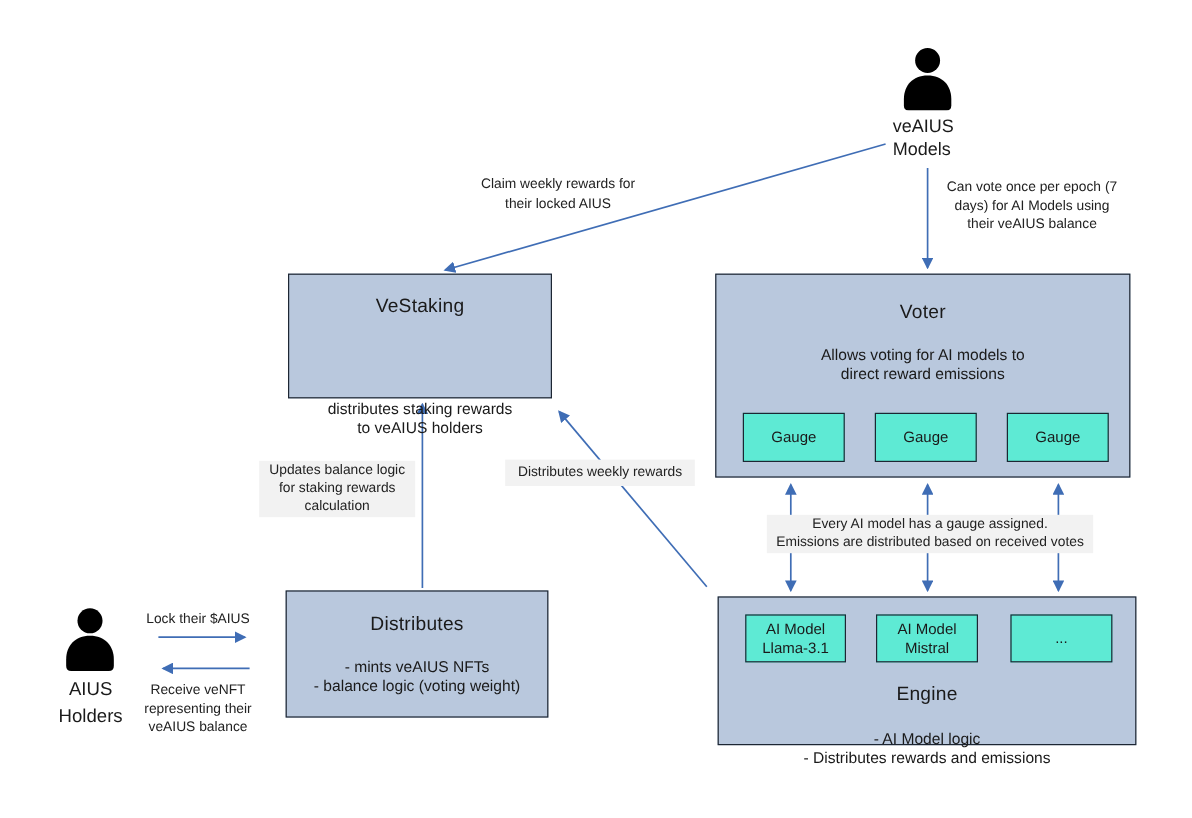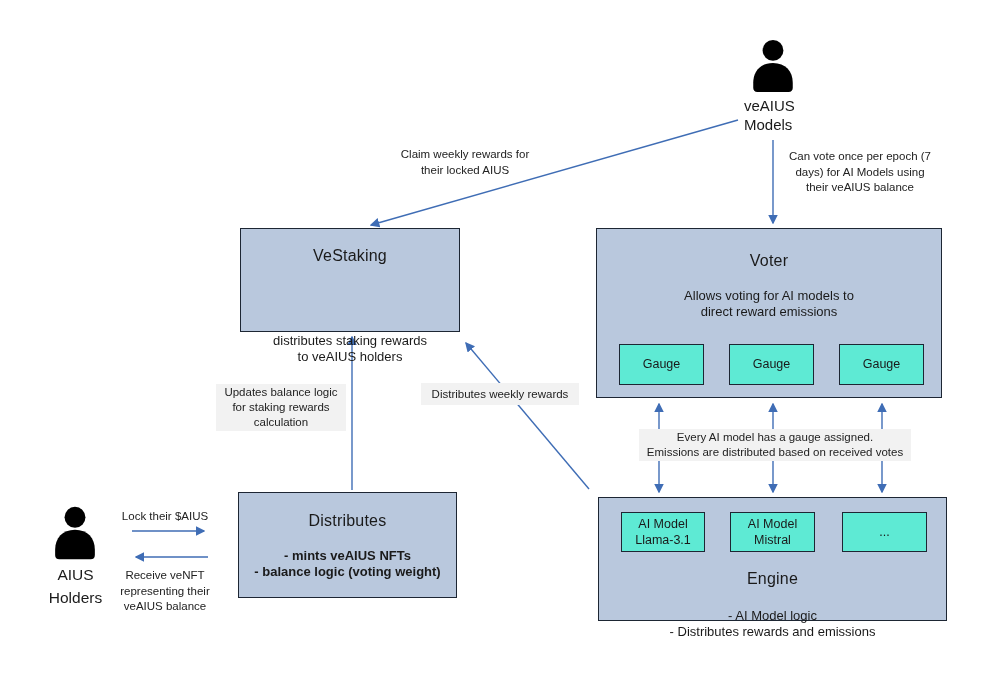--- a/index.html
+++ b/index.html
@@ -92,21 +92,21 @@
     <div class="box-title" style="top:23px;">Voter</div>
     <div class="box-body" style="top:59px;">Allows voting for AI models to
 direct reward emissions</div>
     <div class="whitebox" style="left:22px; top:115px; width:85px; height:41px;">Gauge</div>
     <div class="whitebox" style="left:132px; top:115px; width:85px; height:41px;">Gauge</div>
     <div class="whitebox" style="left:242px; top:115px; width:85px; height:41px;">Gauge</div>
   </div>
 
   <div class="bigbox" style="left:238px; top:492px; width:219px; height:106px;">
     <div class="box-title" style="top:19px;">Distributes</div>
-    <div class="box-body" style="top:55px;font-weight:bold;">- mints veAIUS NFTs
+    <div class="box-body" style="top:55px;">- mints veAIUS NFTs
 - balance logic (voting weight)</div>
   </div>
 
   <div class="bigbox" style="left:598px; top:497px; width:349px; height:124px;">
     <div class="whitebox" style="left:22px; top:14px; width:84px; height:40px;">AI Model
 Llama-3.1</div>
     <div class="whitebox" style="left:131px; top:14px; width:85px; height:40px;">AI Model
 Mistral</div>
     <div class="whitebox" style="left:243px; top:14px; width:85px; height:40px;">...</div>
     <div class="box-title" style="top:72px;">Engine</div>

